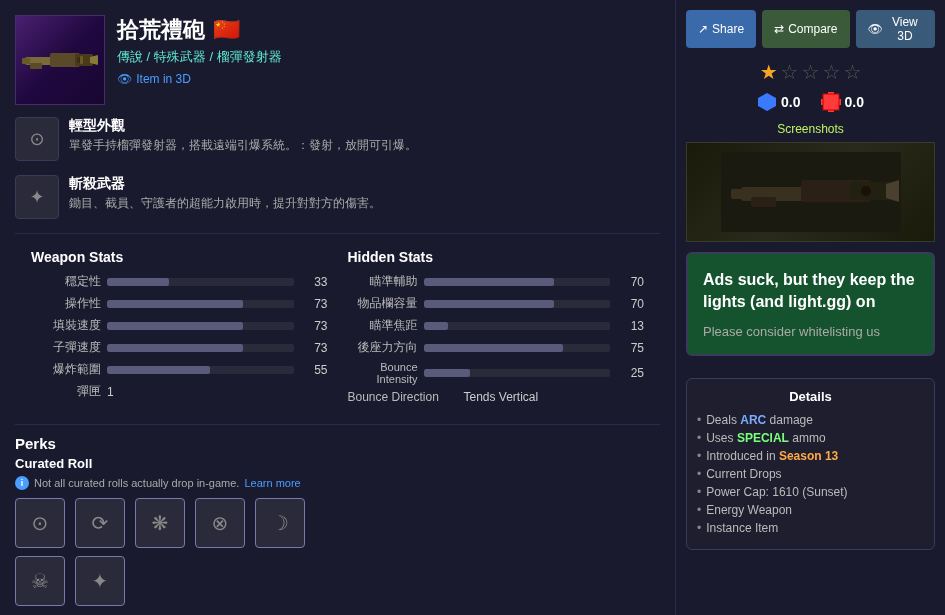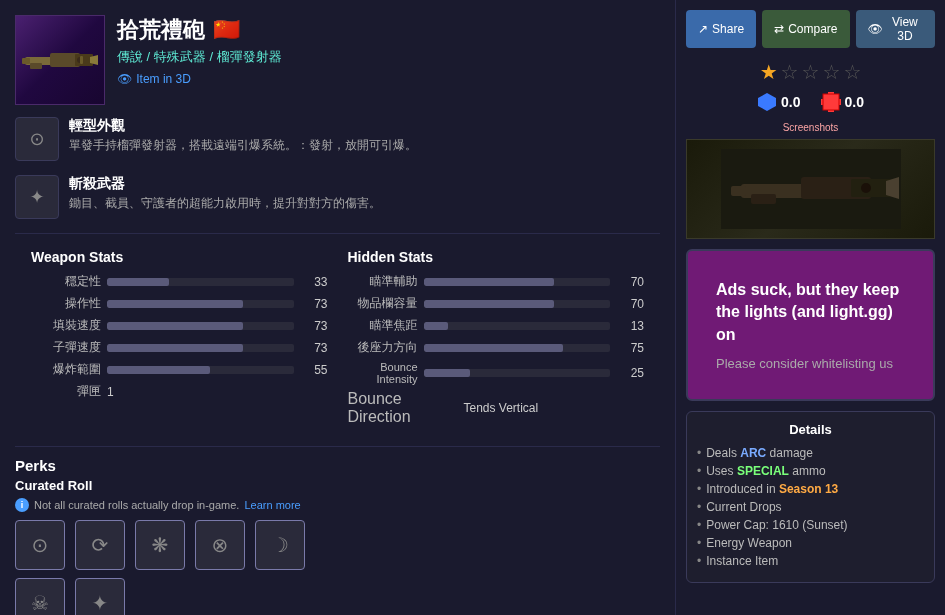--- a/index.html
+++ b/index.html
@@ -329,43 +329,43 @@
       display: flex;
       align-items: center;
       gap: 4px;
     }
     .rating-value {
       color: #fff;
       font-size: 14px;
       font-weight: bold;
     }
     .screenshots-title {
-      color: #fca5a5;
-      font-size: 10px;
+      color: #bef264;
+      font-size: 12px;
       text-align: center;
       margin-bottom: 6px;
     }
     .screenshot-img {
       width: 100%;
       height: 100px;
       background: linear-gradient(135deg, #1a1a0a, #2a2a1a, #1a1a0a);
       border: 1px solid #3a3a2a;
       display: flex;
       align-items: center;
       justify-content: center;
       margin-bottom: 10px;
       position: relative;
       overflow: hidden;
     }
     .ad-box {
-      background: #701a75;
+      background: #14532d;
       border: 2px solid #3a3a5a;
       border-radius: 6px;
-      padding: 28px;
-      margin-bottom: 10px;
+      padding: 15px;
+      margin-bottom: 22px;
     }
     .ad-text {
       color: #fff;
       font-size: 16px;
       font-weight: bold;
       line-height: 1.4;
       margin-bottom: 10px;
     }
     .ad-subtext {
       color: #aaa;
@@ -548,21 +548,21 @@
             <span class="stat-value">75</span>
           </div>
           <div class="stat-row">
             <span class="stat-label" style="font-size:11px">Bounce Intensity</span>
             <div class="stat-bar-container">
               <div class="stat-bar" style="width:25%"></div>
             </div>
             <span class="stat-value">25</span>
           </div>
           <div class="stat-text-row">
-            <span class="stat-text-label" style="color:#bbb;font-size:16px">Bounce Direction</span>
+            <span class="stat-text-label" style="color:#bbb;font-size:12px">Bounce Direction</span>
             <span class="stat-text-value">Tends Vertical</span>
           </div>
         </div>
       </div>
     </div>
 
     <hr class="divider">
 
     <div class="perks-section">
       <div class="perks-title">Perks</div>

